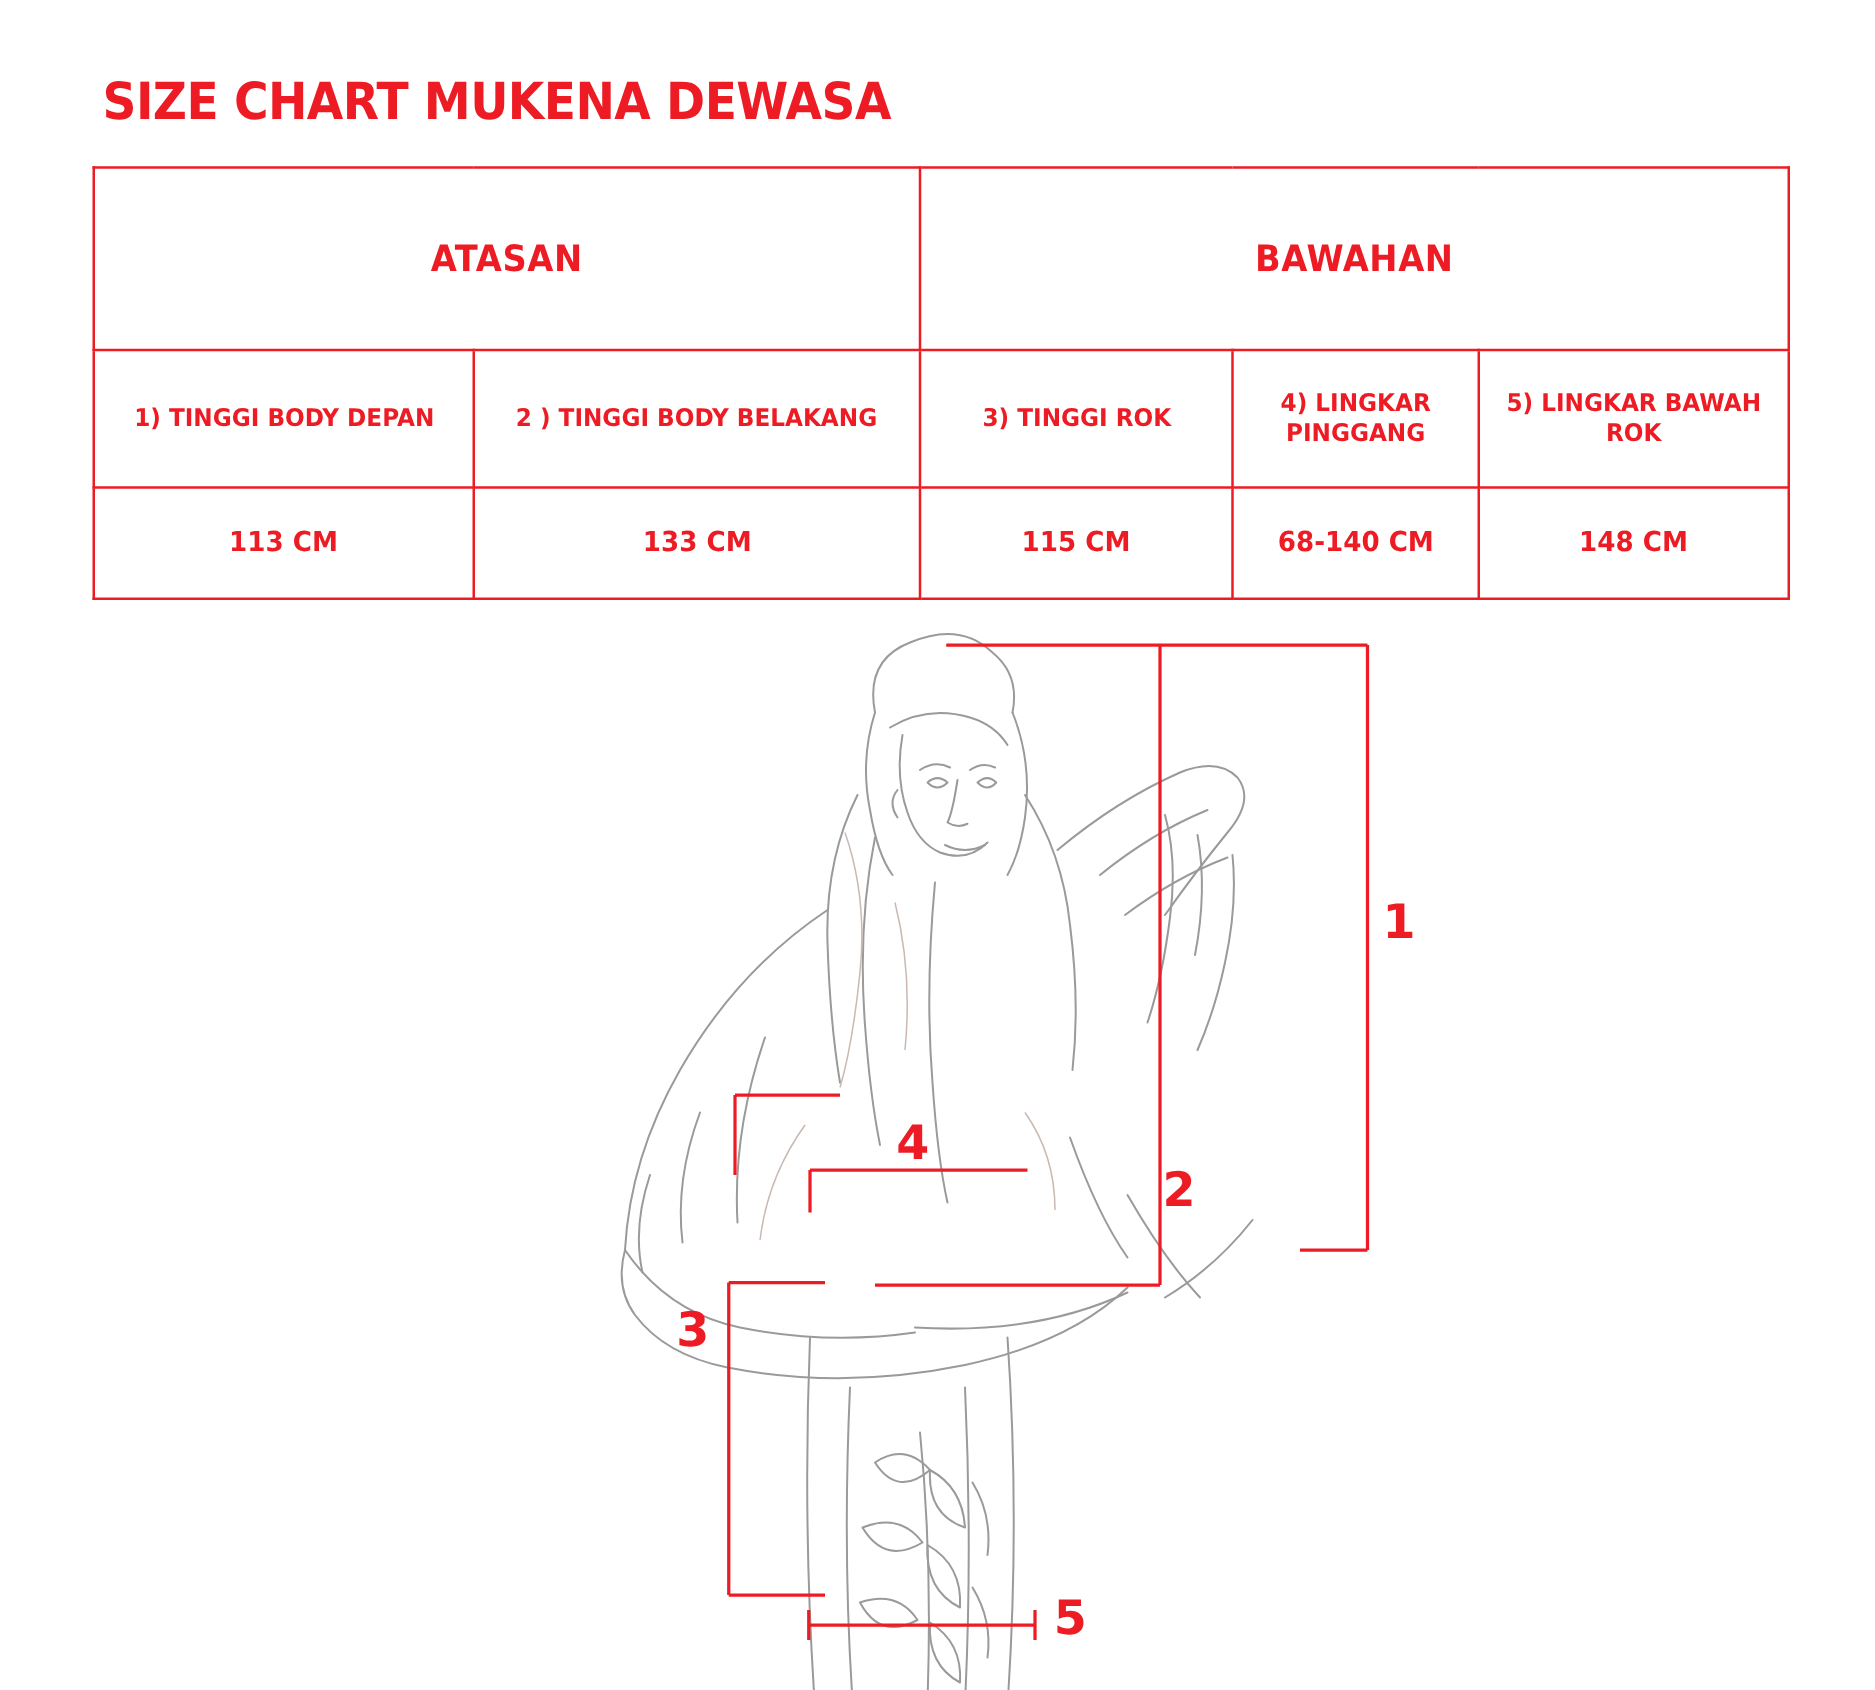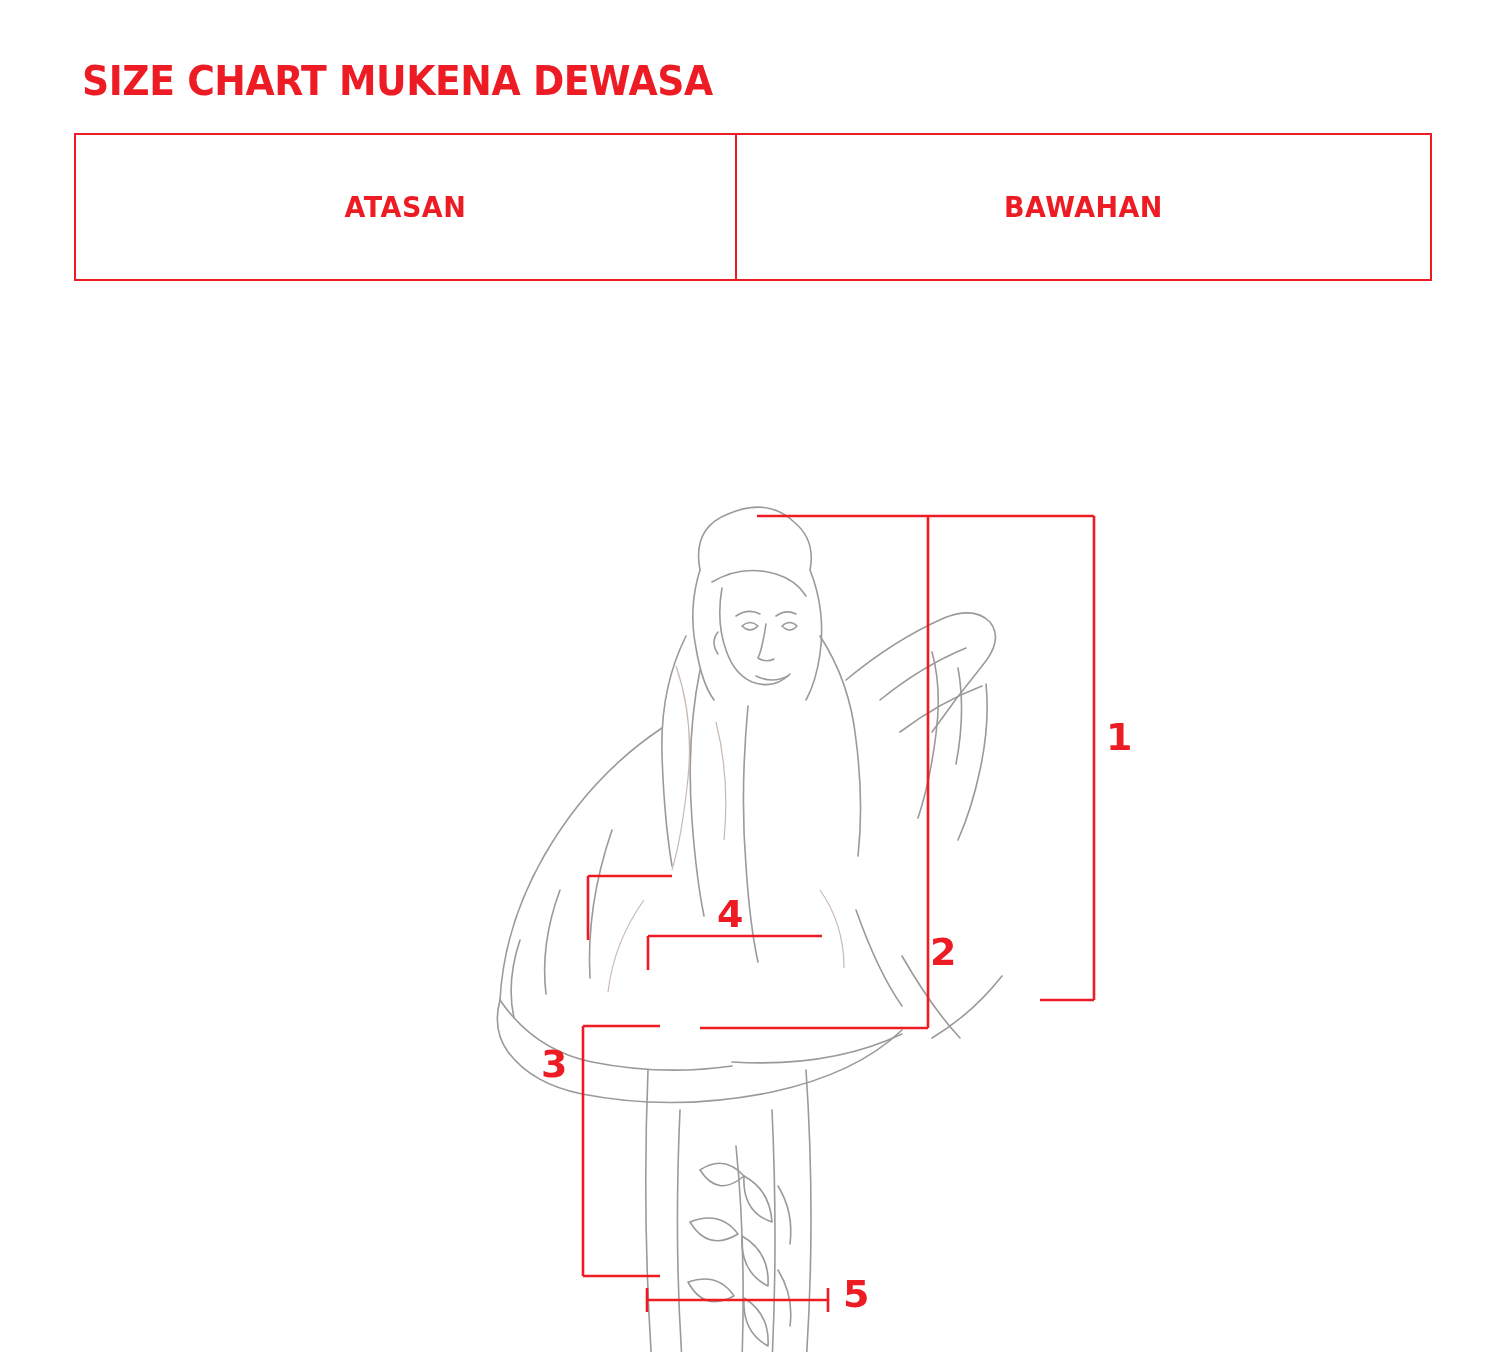--- a/index.html
+++ b/index.html
@@ -119,20 +119,34 @@
       <col style="width:357px">
       <col style="width:250px">
       <col style="width:197px">
       <col style="width:248px">
     </colgroup>
     <tbody>
       <tr class="group-row">
         <td colspan="2"><span>ATASAN</span></td>
         <td colspan="3"><span>BAWAHAN</span></td>
       </tr>
+      <tr class="head-row">
+        <td><span>1) TINGGI BODY DEPAN</span></td>
+        <td><span>2 ) TINGGI BODY BELAKANG</span></td>
+        <td><span>3) TINGGI ROK</span></td>
+        <td><span>4) LINGKAR PINGGANG</span></td>
+        <td><span>5) LINGKAR BAWAH ROK</span></td>
+      </tr>
+      <tr class="val-row">
+        <td><span>113 CM</span></td>
+        <td><span>133 CM</span></td>
+        <td><span>115 CM</span></td>
+        <td><span>68-140 CM</span></td>
+        <td><span>148 CM</span></td>
+      </tr>
     </tbody>
   </table>
 
   <div class="illus">
     <svg width="1500" height="882" viewBox="0 0 1500 882" xmlns="http://www.w3.org/2000/svg">
       <g fill="none" stroke="#9a9a9a" stroke-width="1.6" stroke-linejoin="round" stroke-linecap="round">
 
         <path d="M700 100 q-8 -42 28 -56 q40 -17 66 8 q22 18 16 48"></path>
         <path d="M700 100 q-12 38 -4 78 q6 36 18 52"></path>
         <path d="M810 100 q16 40 10 84 q-4 28 -14 46"></path>

